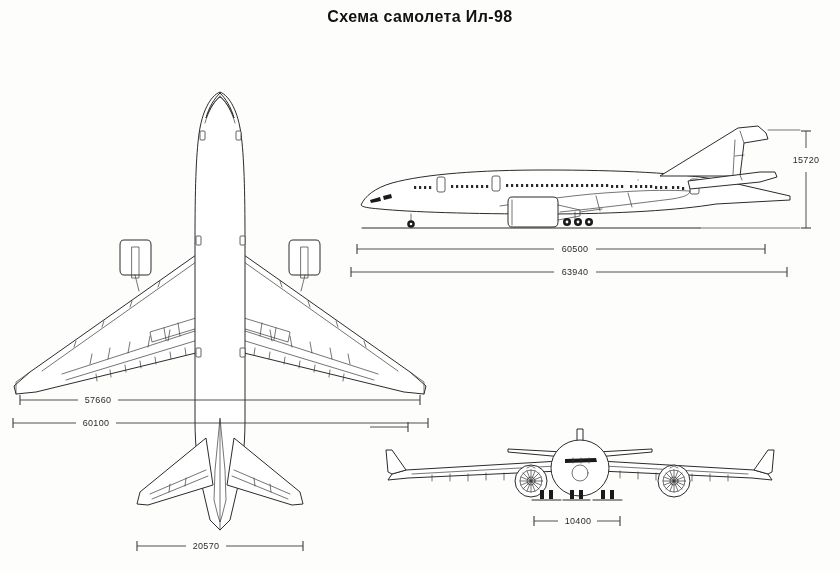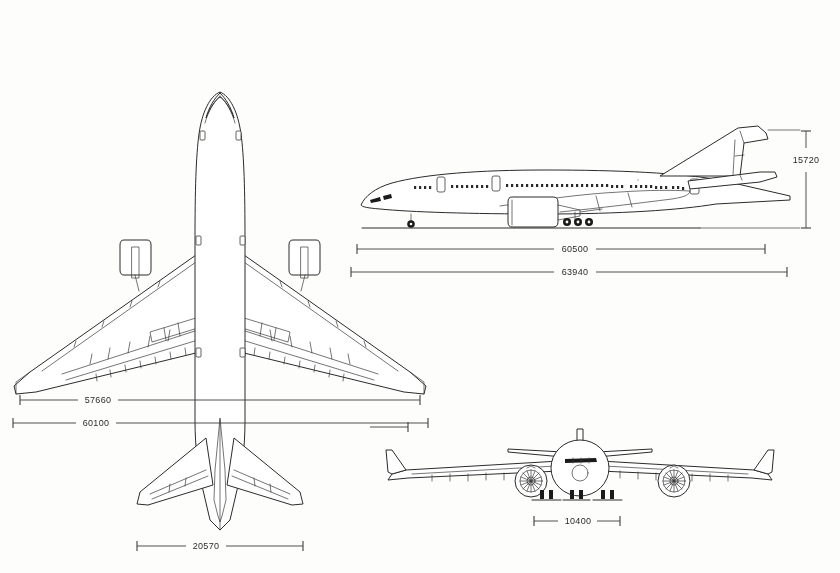--- a/index.html
+++ b/index.html
@@ -86,20 +86,21 @@
   }
   .paxwin {
     fill: #2a2a2a;
   }
 </style>
 </head>
 <body>
 
 <div id="page">
 
+  <div id="title">Схема самолета Ил-98</div>
 
   <svg class="drawing" viewBox="0 0 840 573">
 
     <g>
 
       <g>
         <path class="body-fill" d="M 196,255 L 30,372 L 14,386 L 16,394 L 36,392 L 200,352 Z"></path>
 
         <path class="ln-thin" d="M 196,262 L 42,371"></path>
 

